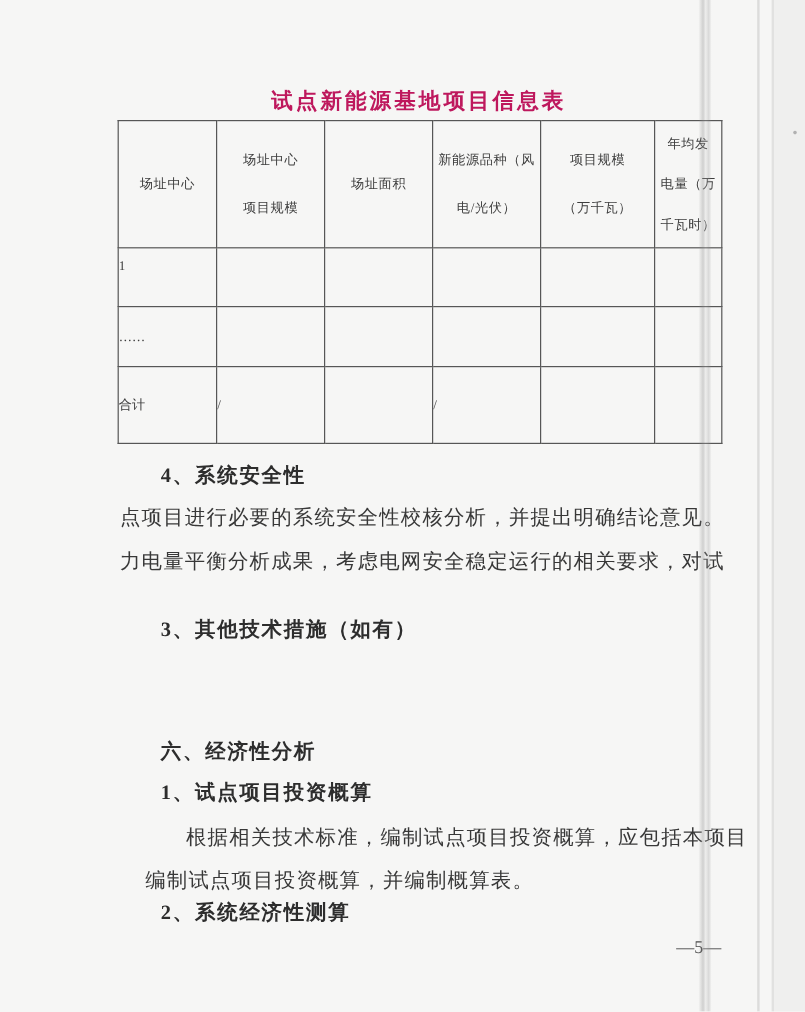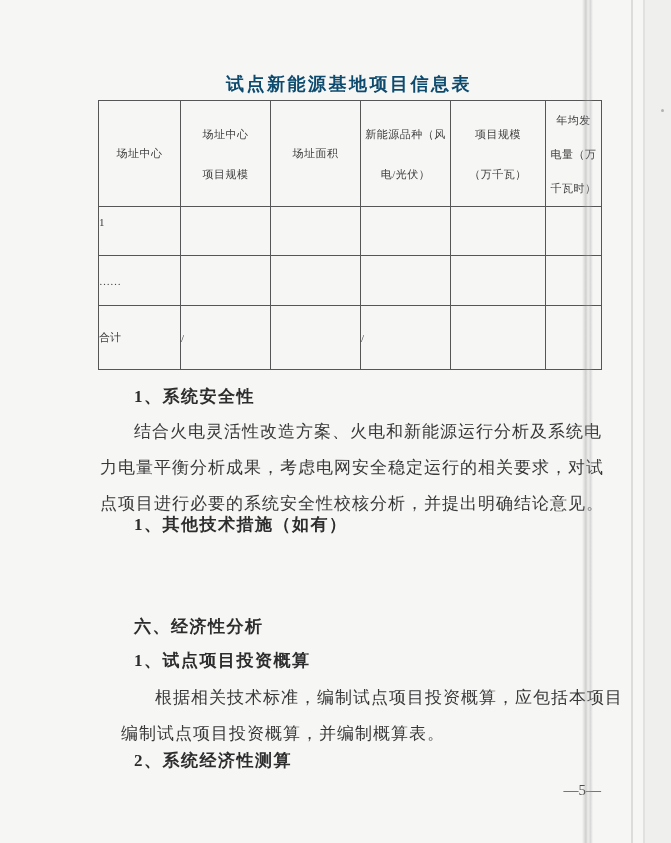--- a/index.html
+++ b/index.html
@@ -12,21 +12,21 @@
     color: #383838;
   }
   .abs { position: absolute; }
 
   
   .doc-title {
     left: 98px; top: 72px; width: 502px;
     text-align: center;
     font-size: 18px; font-weight: bold;
     letter-spacing: 2.5px;
-    color: #0c4a6e;
+    color: #be185d;
   }
 
   
   .info-table {
     position: absolute; left: 98px; top: 100px;
     border-collapse: collapse;
     table-layout: fixed;
     width: 503px;
   }
   .info-table td {
@@ -153,29 +153,28 @@
     <td class="cell-left">合计</td>
     <td class="cell-left">/</td>
     <td></td>
     <td class="cell-left">/</td>
     <td></td>
     <td></td>
   </tr>
 </tbody>
   </table>
 
-<div class="abs block b-h3 heading">1、系统安全性</div>
+<div class="abs block b-h3 heading">4、系统安全性</div>
 
 <div class="abs block b-p3">
-  <div class="para-line first">结合火电灵活性改造方案、火电和新能源运行分析及系统电</div>
+  <div class="para-line">点项目进行必要的系统安全性校核分析，并提出明确结论意见。</div>
   <div class="para-line">力电量平衡分析成果，考虑电网安全稳定运行的相关要求，对试</div>
-  <div class="para-line">点项目进行必要的系统安全性校核分析，并提出明确结论意见。</div>
 </div>
 
-<div class="abs block b-h4 heading">1、其他技术措施（如有）</div>
+<div class="abs block b-h4 heading">3、其他技术措施（如有）</div>
 
 <div class="abs block b-p4">
 </div>
 
 <div class="abs block b-h6 heading">六、经济性分析</div>
 
 <div class="abs block b-h1i heading">1、试点项目投资概算</div>
 
 <div class="abs block b-pinv">
   <div class="para-line first">根据相关技术标准，编制试点项目投资概算，应包括本项目</div>

